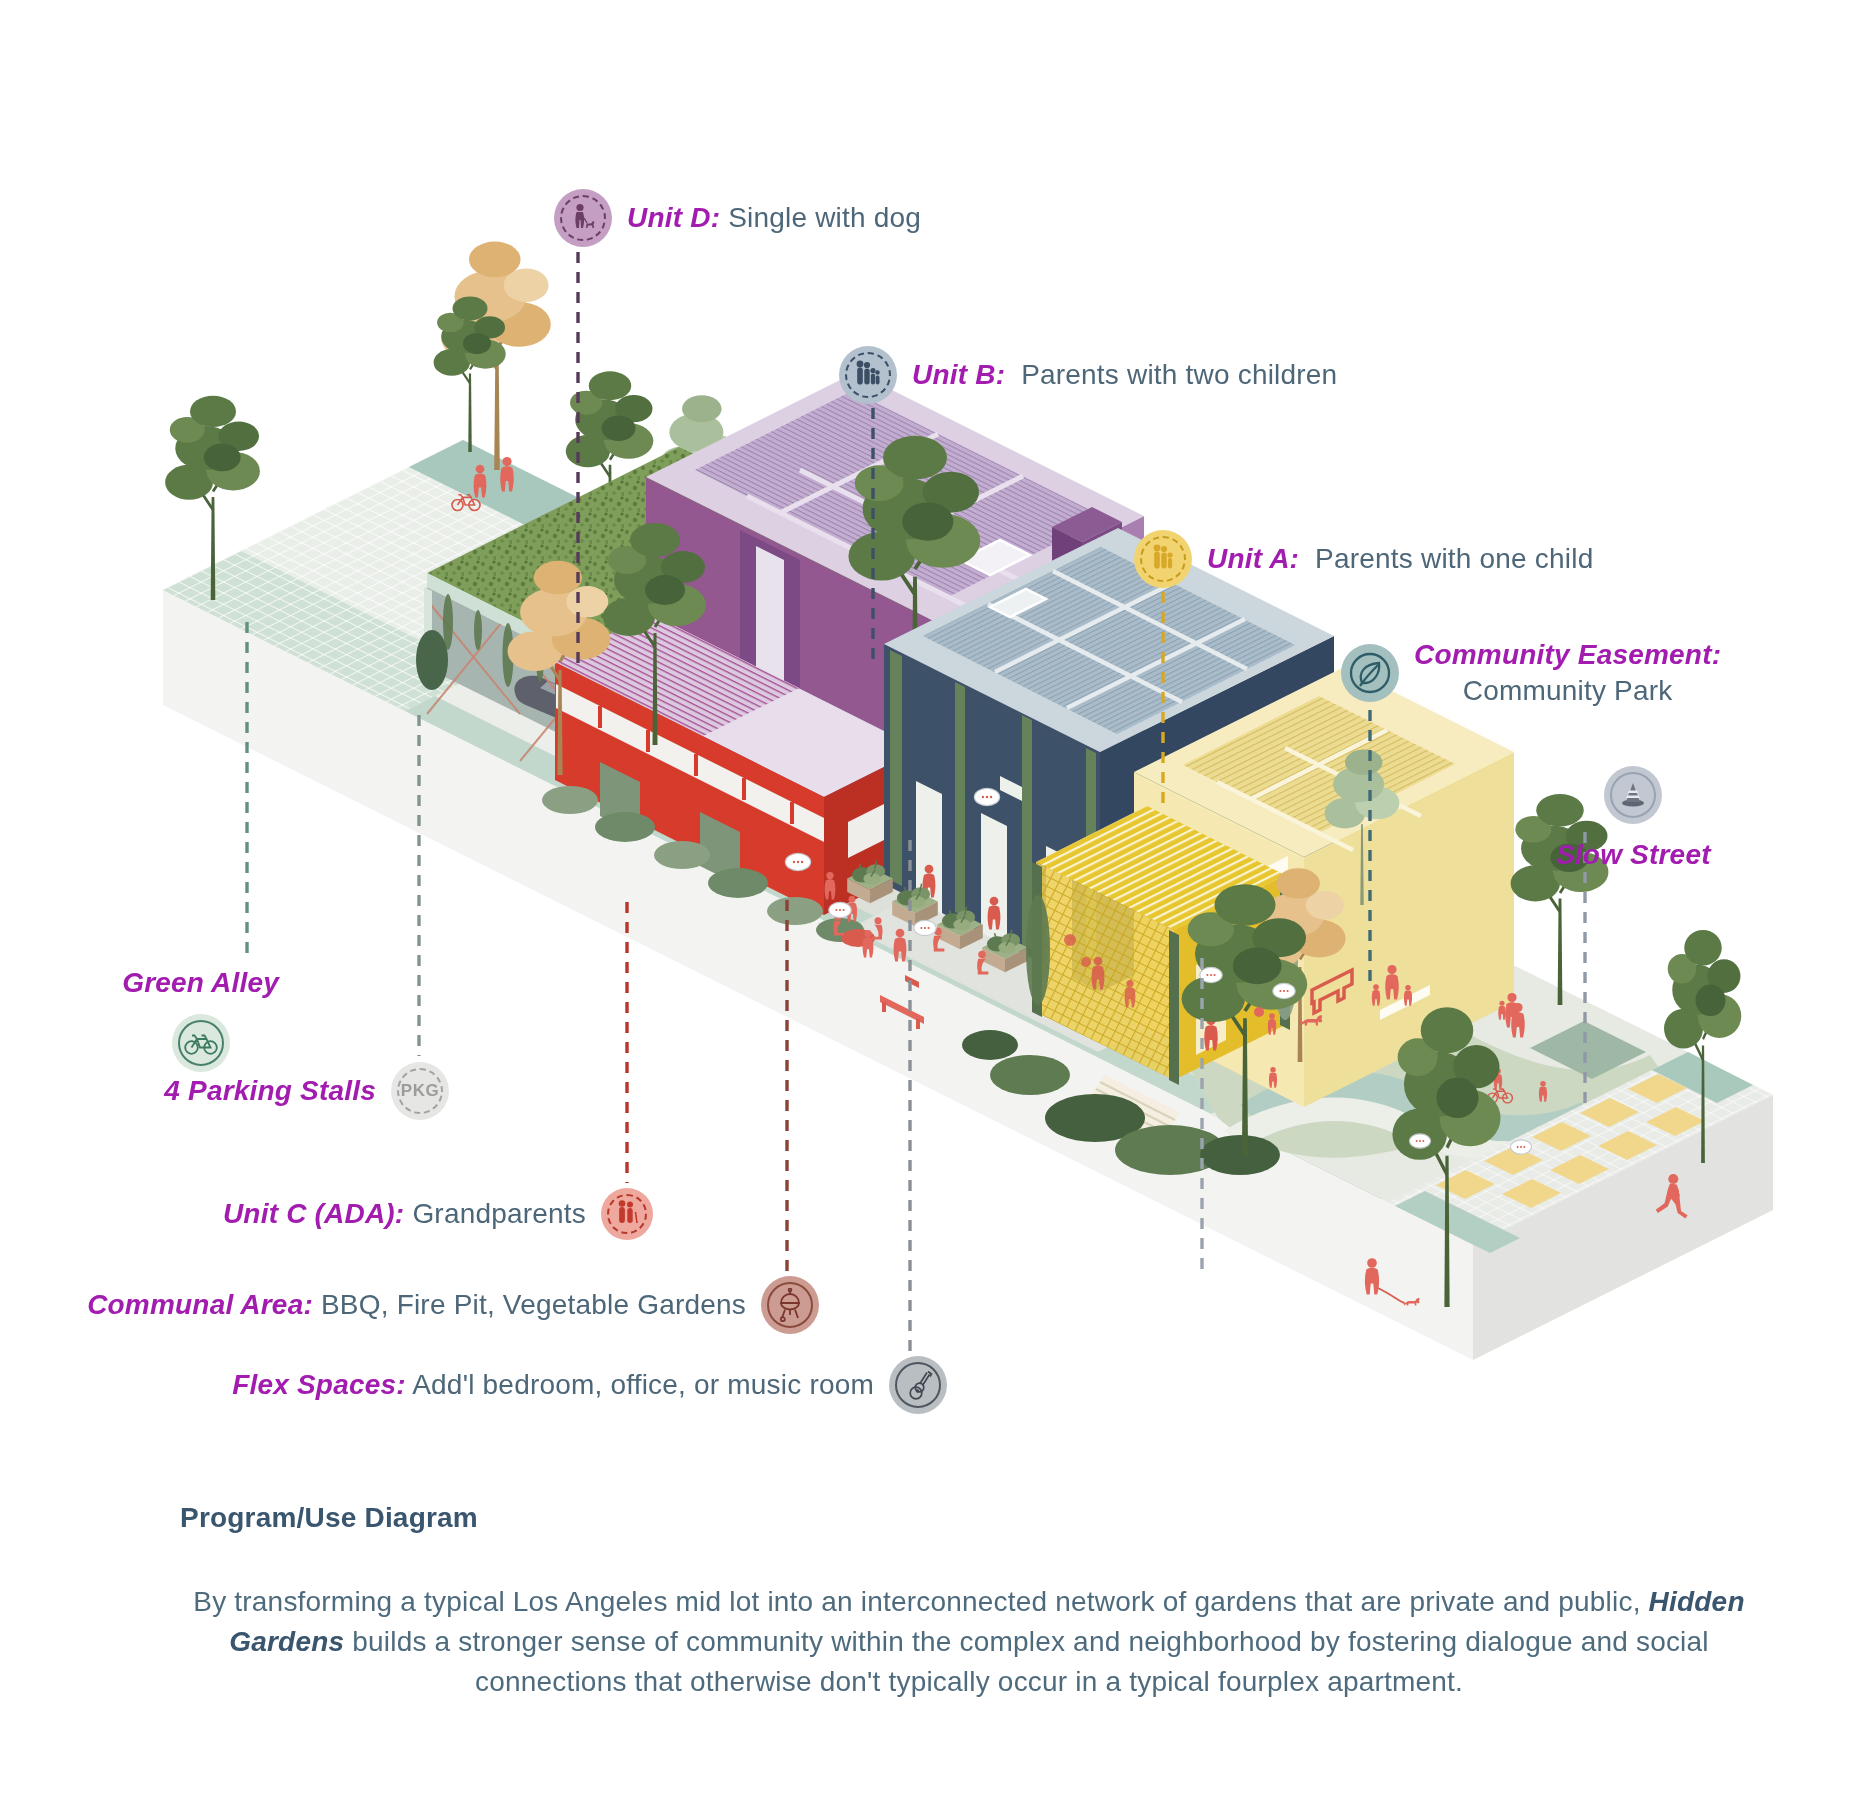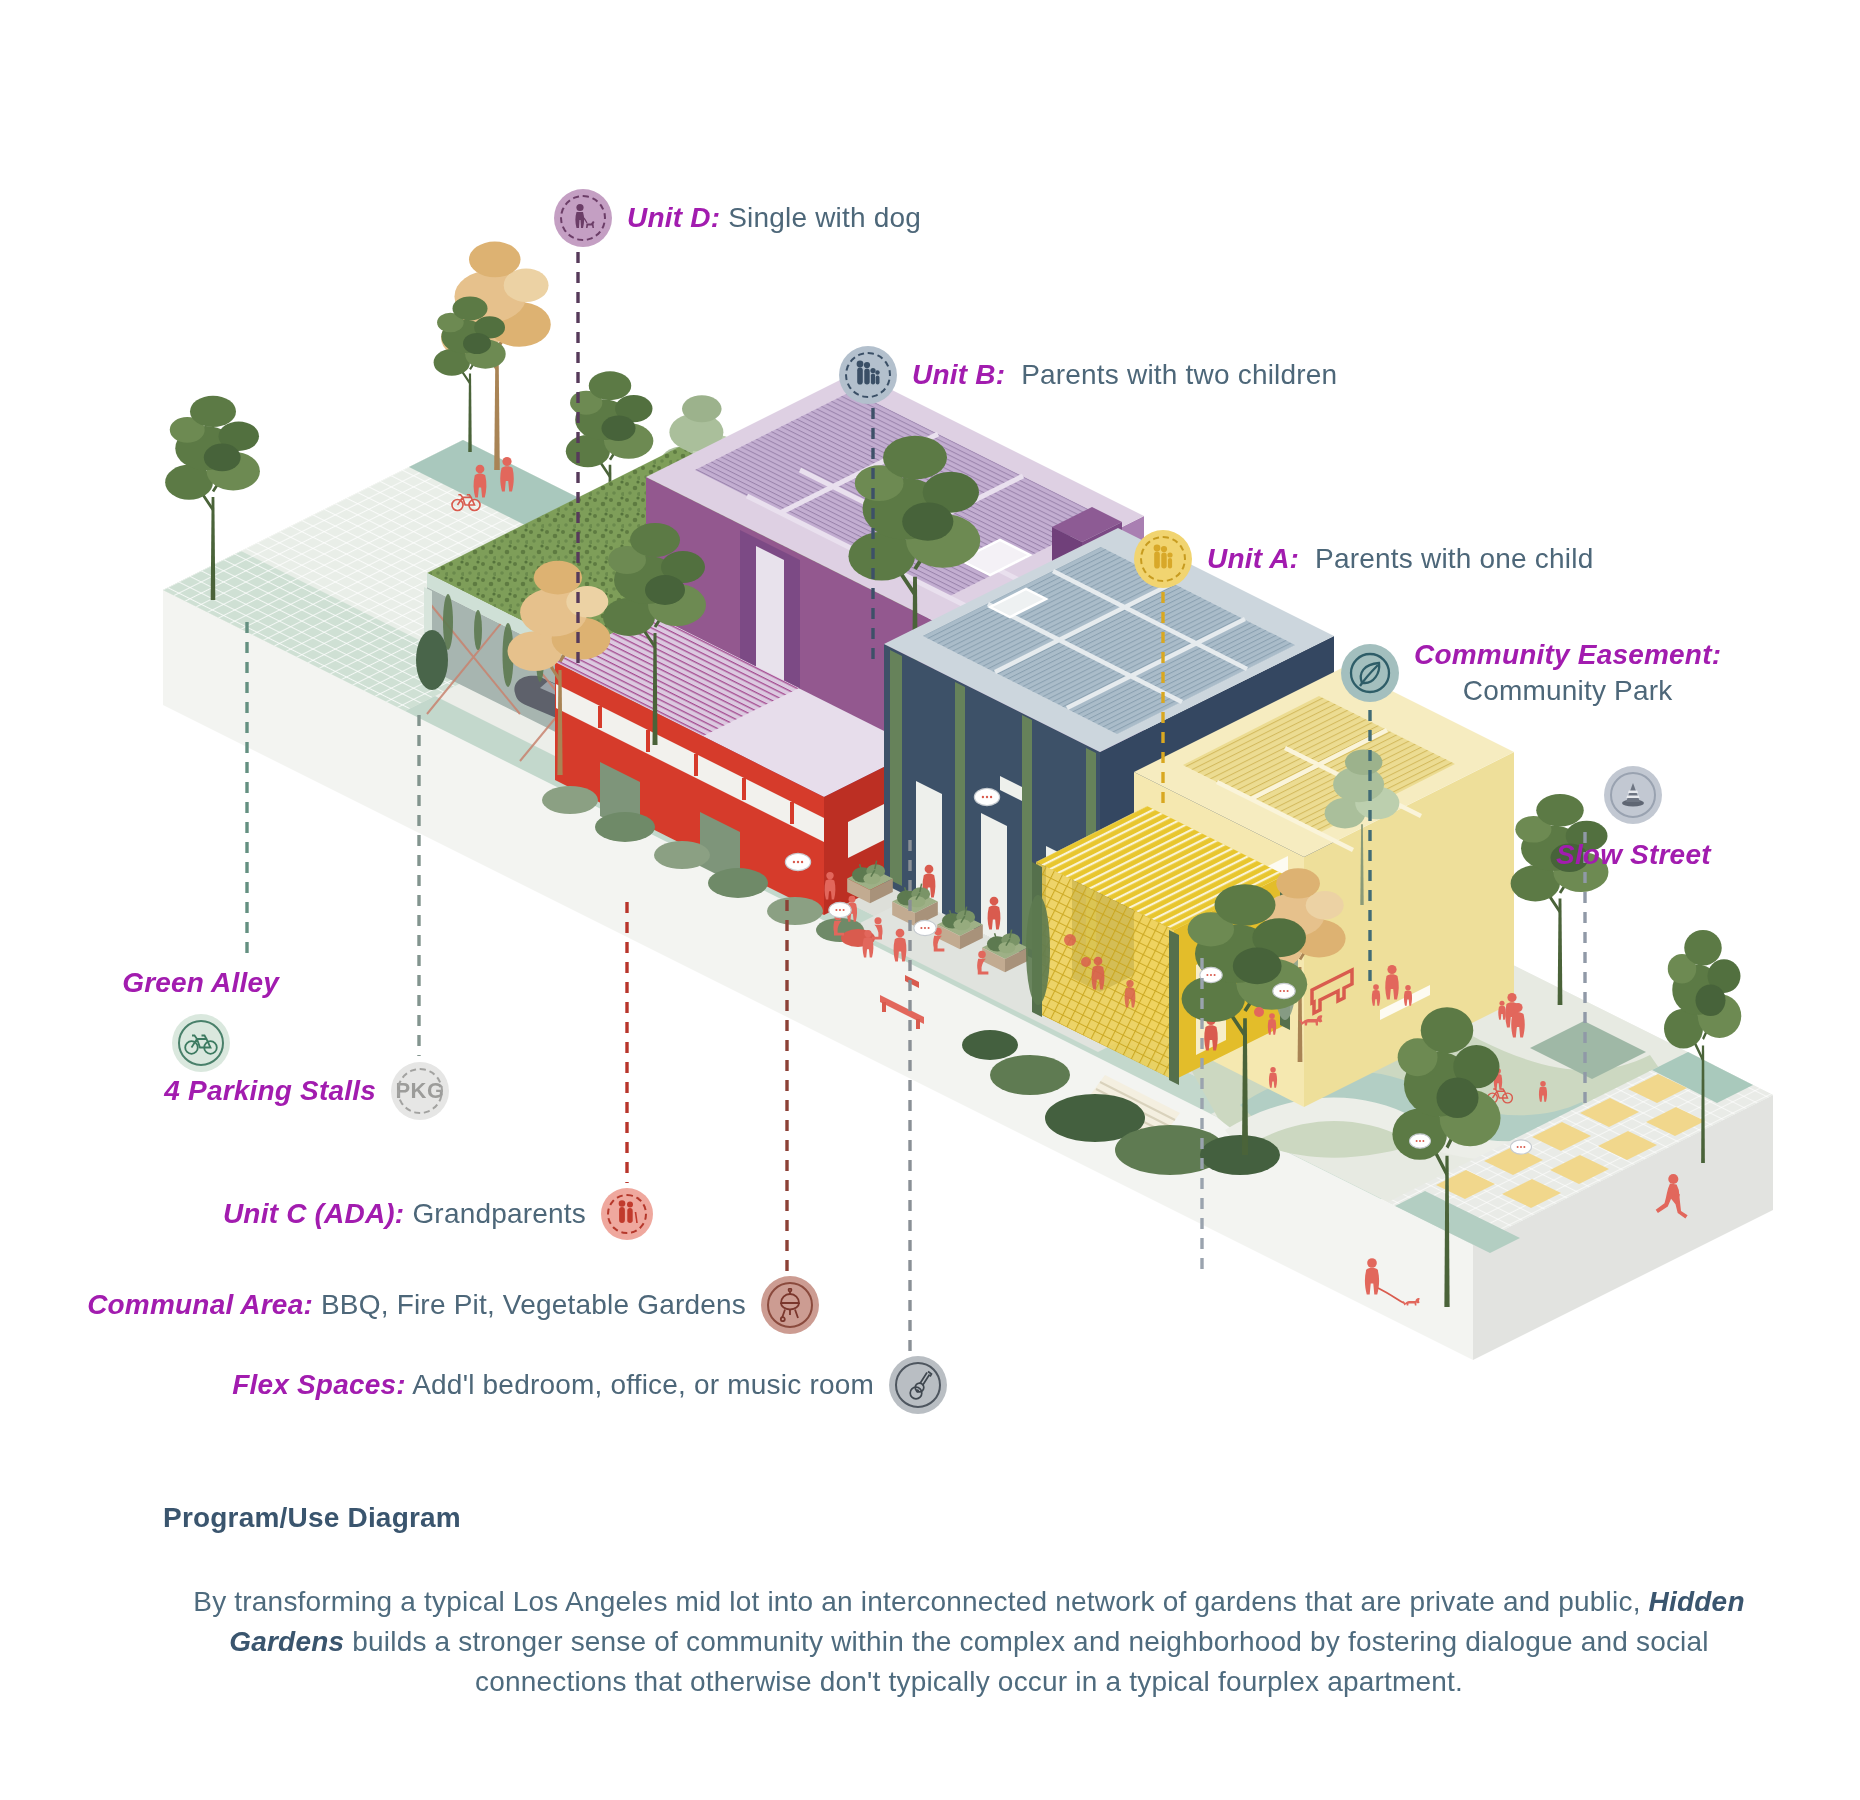--- a/index.html
+++ b/index.html
@@ -8,36 +8,36 @@
   .scene{position:absolute;left:0;top:0;}
   
   .legend-item{position:absolute;display:flex;align-items:center;gap:15px;white-space:nowrap;}
   .legend-item .txt{font-size:28px;letter-spacing:.2px;color:#4d6779;}
   .legend-item .txt b{font-style:italic;font-weight:700;color:#a21caf;}
   .badge{position:relative;width:58px;height:58px;border-radius:50%;flex:0 0 auto;
          display:flex;align-items:center;justify-content:center;}
   .badge .ring{position:absolute;inset:6px;border-radius:50%;border:2.4px dashed transparent;}
   .badge.solid .ring{border-style:solid;}
   .badge svg{display:block;}
-  .pkg-label{font-size:22px;font-weight:bold;letter-spacing:.5px;}
+  .pkg-label{font-size:17px;font-weight:bold;letter-spacing:.5px;}
   #li-unit-d{left:554px;top:189px;}
   #li-unit-b{left:839px;top:346px;align-items:center;}
   #li-unit-a{left:1134px;top:530px;}
   #li-community{left:1341px;top:637px;}
   #li-community .txt{white-space:normal;line-height:1.28;text-align:center;}
   #li-slow{left:1556px;top:766px;flex-direction:column;}
   #li-green-alley{right:1581px;top:967px;flex-direction:column;}
   #li-parking{right:1411px;top:1062px;}
   #li-unit-c{right:1207px;top:1188px;text-align:right;}
   #li-unit-c .badge{width:52px;height:52px;}
   #li-communal{right:1041px;top:1276px;}
   #li-flex{right:913px;top:1356px;}
   
   .footer{position:absolute;left:163px;top:1502px;width:1612px;}
-  .footer h2{margin:0 0 48px 0;font-size:28px;font-weight:700;color:#3a556e;letter-spacing:.2px;}
+  .footer h2{margin:0 0 48px 17px;font-size:28px;font-weight:700;color:#3a556e;letter-spacing:.2px;}
   .footer p{margin:0;font-size:28px;line-height:1.43;color:#4e6b7e;letter-spacing:.2px;text-align:center;}
   .footer p b{font-style:italic;font-weight:700;color:#3a556e;}
 </style>
 </head>
 <body>
 
 <div class="canvas">
 
 <svg class="scene" width="1860" height="1800" viewBox="0 0 1860 1800">
   <defs>

